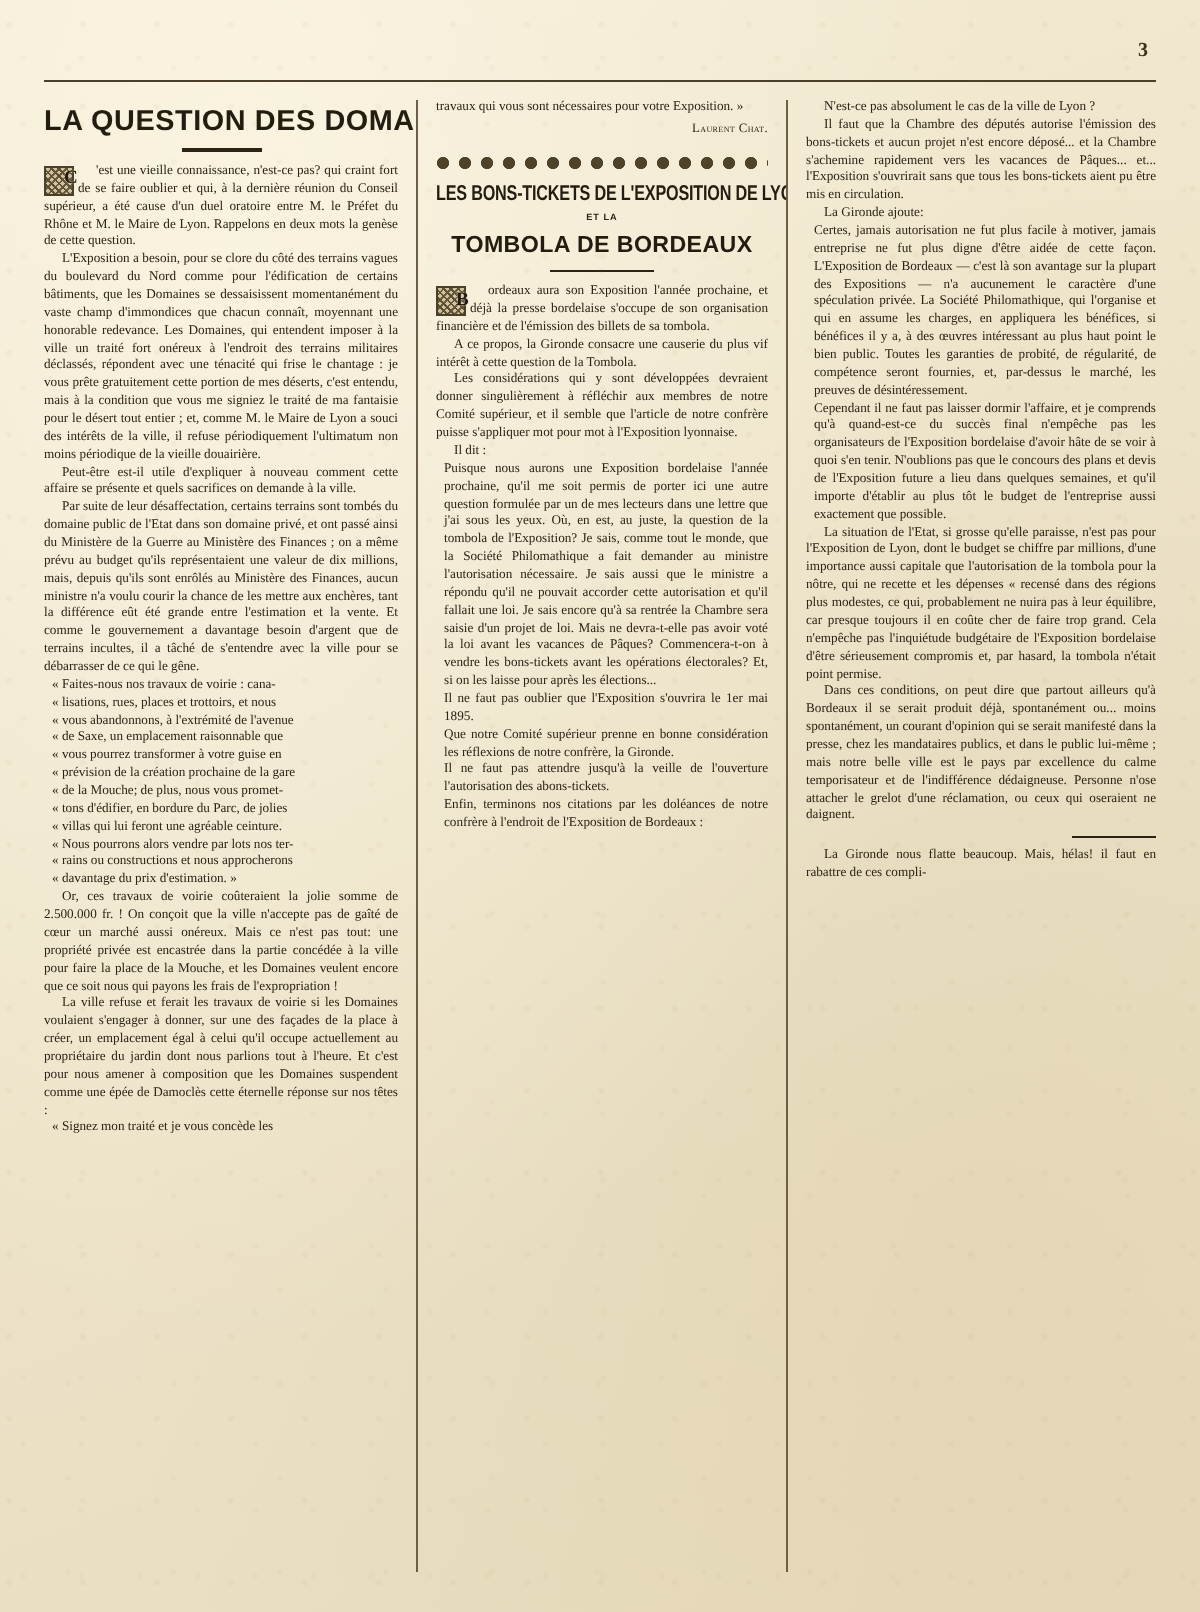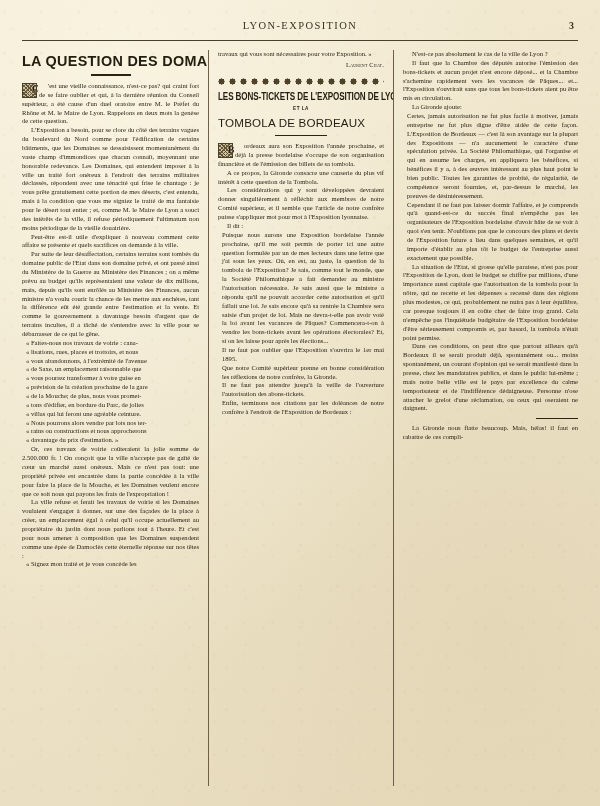--- a/index.html
+++ b/index.html
@@ -139,23 +139,23 @@
   .head-2-sub {
     text-align: center;
     font-family: "Liberation Sans", "DejaVu Sans", sans-serif;
     font-weight: bold;
     font-size: 4.6px;
     letter-spacing: 0.5px;
     color: #2b2316;
     margin: 4px 0 2px 0;
   }
   .head-2-big {
-    text-align: left;
+    text-align: center;
     font-family: "Liberation Sans", "DejaVu Sans", sans-serif;
-    font-weight: normal;
+    font-weight: bold;
     font-size: 11.6px;
     letter-spacing: 0.2px;
     color: #231c10;
     margin: 1px 0 0 0;
     white-space: nowrap;
   }
   .head-2-rule {
     width: 52px;
     height: 1.1px;
     background: #2b2316;
@@ -215,21 +215,20 @@
     background-size: 37px 41px, 53px 47px, 29px 33px;
   }
 </style>
 </head>
 <body>
 
 <div class="page">
   <div class="page-inner">
 
     <div class="masthead">
-      <div class="masthead-title">LYON-EXPOSITION</div>
       <div class="folio">3</div>
       <div class="rule-top"></div>
     </div>
 
     <div class="columns">
 
       <div class="col col-1">
 
         <div class="head-main">LA QUESTION DES DOMAINES</div>
         <div class="head-underline"></div>

